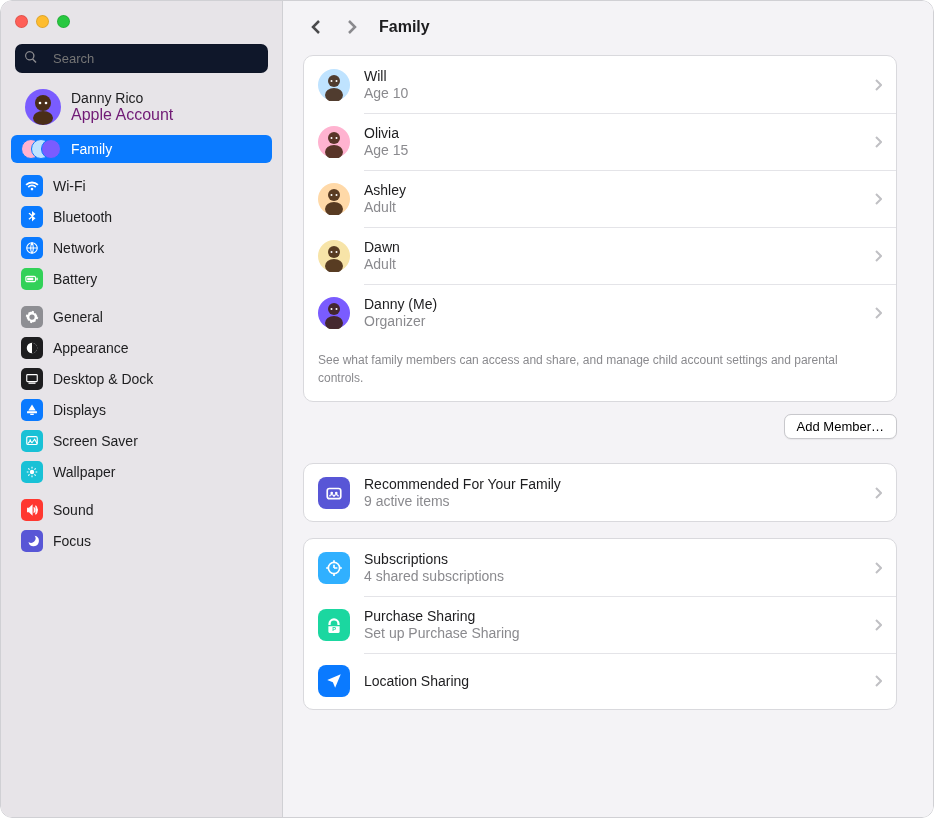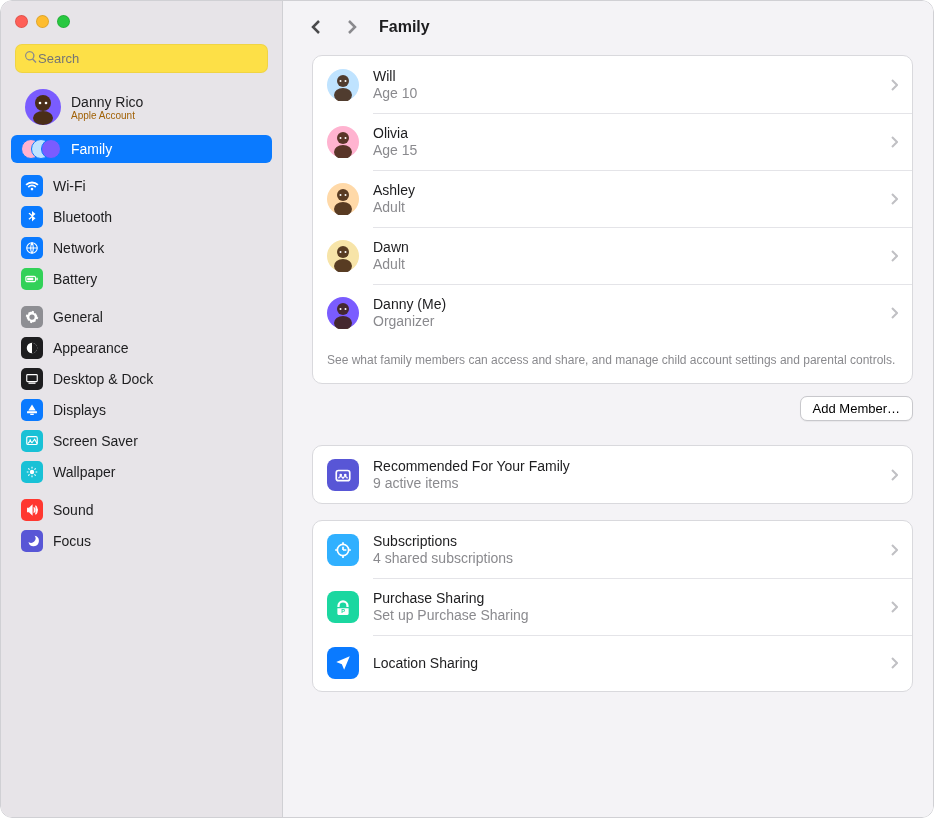--- a/index.html
+++ b/index.html
@@ -23,41 +23,41 @@
     display: flex; flex-direction: column;
     padding-top: 6px;
   }
   .traffic { display:flex; gap:8px; padding: 8px 0 8px 14px; }
   .tl { width:13px; height:13px; border-radius:50%; border:0.5px solid rgba(0,0,0,.12);}
   .tl.red{background:#ff5f57;} .tl.yellow{background:#febc2e;} .tl.green{background:#28c840;}
 
   .search {
     margin: 8px 14px 10px 14px;
     display:flex; align-items:center;
-    background:#fde047; border-radius:7px; padding:5px 8px; gap:0;
+    background:#0f172a; border-radius:7px; padding:5px 8px; gap:15px;
     border: 1px solid rgba(0,0,0,.05);
   }
   .search svg { width:14px;height:14px; fill:#8a8a8e; }
   .search input {
     border:none; background:transparent; outline:none;
     font-size:13px; color:#6d6d72; width:100%;
   }
 
   .account {
     display:flex; align-items:center; gap:10px;
     padding: 6px 14px 10px 24px;
   }
   .avatar, .avatar-lg {
     width:36px; height:36px; border-radius:50%; background:#b48cff;
     display:flex; align-items:center; justify-content:center; overflow:hidden;
     flex-shrink:0;
   }
   .avatar-m{width:32px;height:32px;border-radius:50%;flex-shrink:0;display:flex;align-items:center;justify-content:center;}
   .ac-txt .name{font-size:14px;color:#1d1d1f;}
-  .ac-txt .sub{font-size:10px;color:#a16207;}
+  .ac-txt .sub{font-size:16px;color:#701a75;}
 
   .nav { padding: 0 10px; overflow:auto; }
   .nav-group { margin-top: 8px; }
   .nav-item {
     display:flex; align-items:center; gap:10px;
     padding:4px 10px; border-radius:6px; cursor:default;
     margin-bottom:1px;
   }
   .nav-item.selected { background:#0a7aff; color:#fff; }
   .nav-item .nlabel { font-size:14px; }
@@ -79,21 +79,21 @@
     padding:14px 20px 16px 20px;
   }
   .navbtn{
     width:28px;height:24px;display:flex;align-items:center;justify-content:center;
     border-radius:5px;
   }
   .navbtn svg{width:12px;height:14px;stroke:#8a8a8e;fill:none;stroke-width:2.5;}
   .navbtn.active svg{stroke:#4a4a4c;}
   .page-title{font-size:16px;font-weight:600;margin-left:8px;}
 
-  .scroll{flex:1;overflow:auto;padding:0 20px 20px 20px;margin-left:9px;}
+  .scroll{flex:1;overflow:auto;padding:0 36px 20px 20px;}
 
   .card{
     background:#fff; border:0.5px solid #d9d9dd; border-radius:10px;
     margin-bottom:16px;
   }
   .row{
     display:flex; align-items:center; gap:14px;
     padding:12px 14px;
     position:relative;
   }

